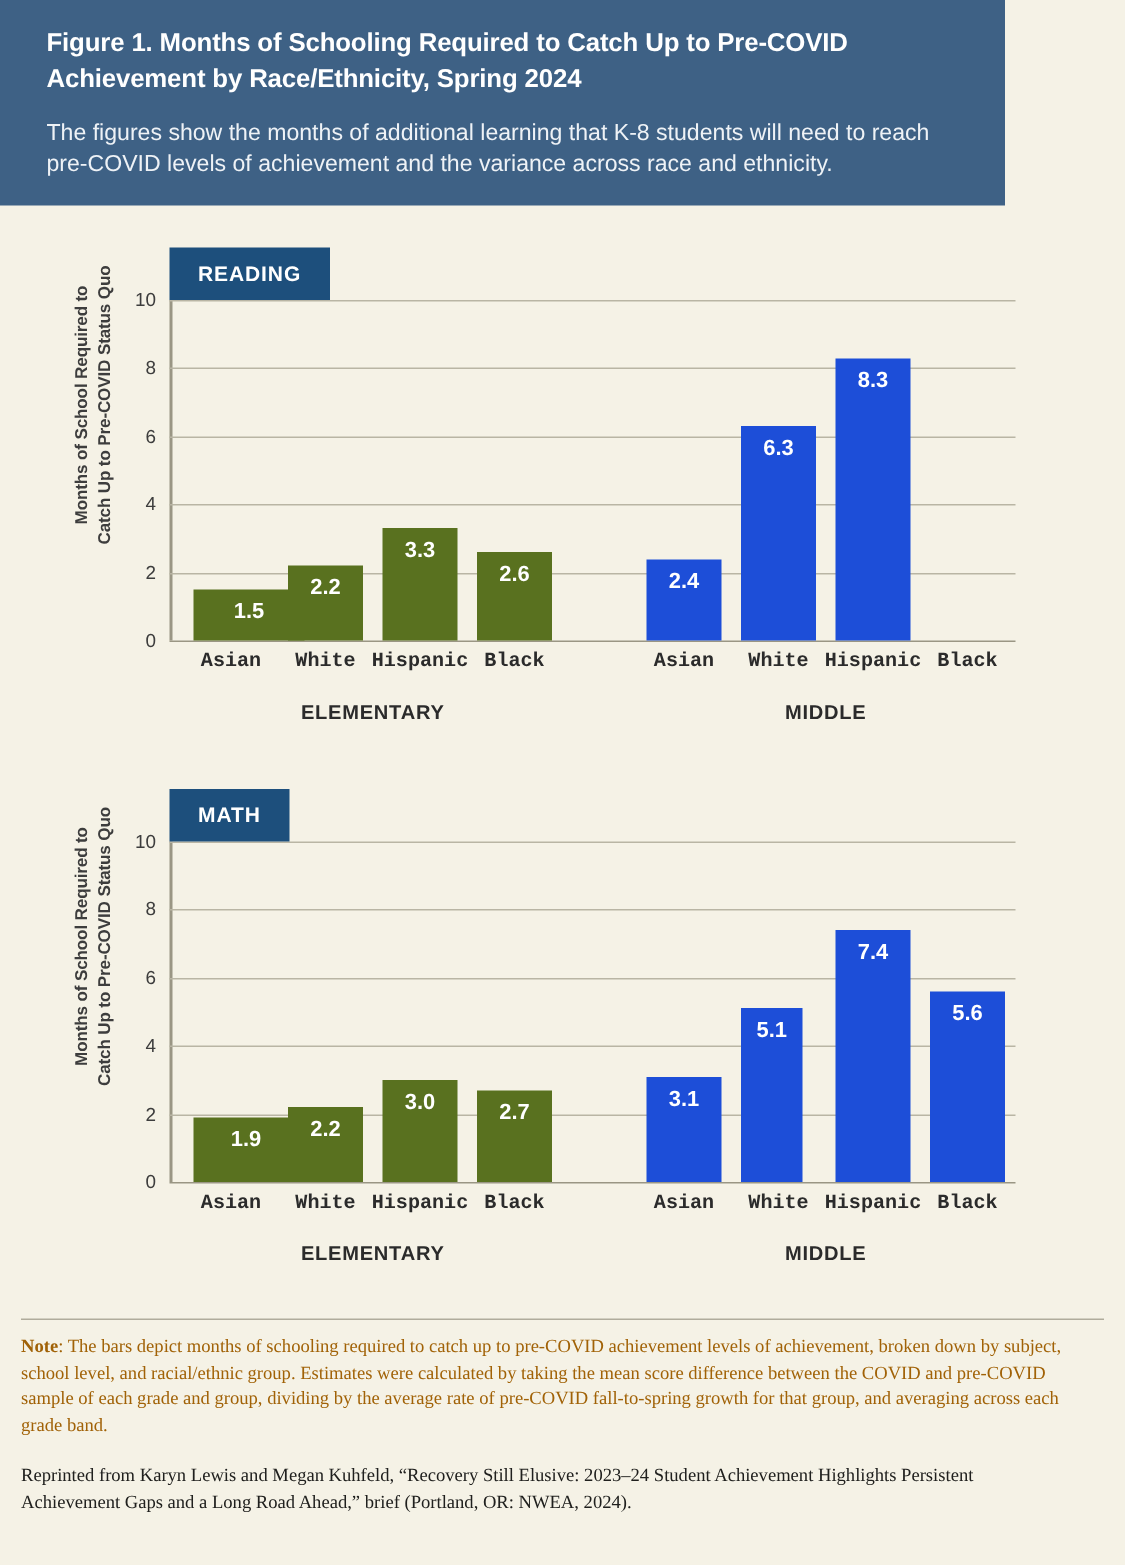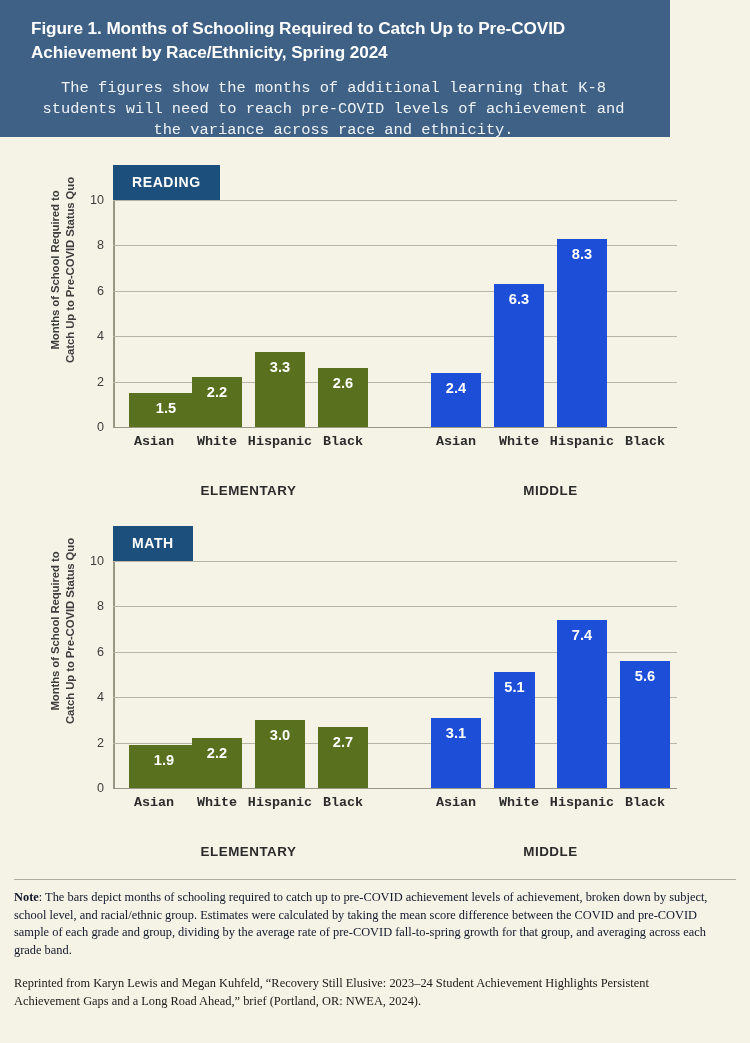--- a/index.html
+++ b/index.html
@@ -35,26 +35,25 @@
     color: #ffffff;
     font-family: "Liberation Sans", sans-serif;
     font-weight: bold;
     font-size: 17.2px;
     line-height: 24px;
     letter-spacing: -0.1px;
     margin: 0;
   }
   .fig-sub {
     color: #eef2f6;
-    font-family: Liberation Mono, monospace;
+    font-family: Liberation Sans, sans-serif;
     font-size: 15.4px;
     line-height: 21px;
     margin: 14px 0 16px 0;
     max-width: 650px;
-    text-align: center;
   }
 
   
   .chart-block {
     position: absolute;
     left: 0;
     width: 750px;
   }
   #chart-reading { top: 137px; height: 355px; }
   #chart-math    { top: 498px; height: 360px; }
@@ -149,21 +148,21 @@
     top: 234px;
     width: 78px;
     text-align: center;
     font-family: Liberation Mono, monospace;
     font-weight: bold;
     font-size: 13.4px;
     color: #2b2b2b;
   }
   .group-label {
     position: absolute;
-    top: 283px;
+    top: 267px;
     width: 180px;
     text-align: center;
     font-family: "Liberation Sans", sans-serif;
     font-weight: bold;
     font-size: 13.4px;
     letter-spacing: 0.5px;
     color: #2b2b2b;
   }
 
   
@@ -176,21 +175,21 @@
     background: #b0ac9c;
   }
   .note {
     position: absolute;
     left: 14px;
     top: 889px;
     width: 712px;
     font-family: "Liberation Serif", serif;
     font-size: 12.4px;
     line-height: 17.6px;
-    color: #0f172a;
+    color: #a16207;
     text-align: left;
   }
   .note b { font-weight: bold; }
   .reprint {
     position: absolute;
     left: 14px;
     top: 975px;
     width: 700px;
     font-family: "Liberation Serif", serif;
     font-size: 12.4px;

